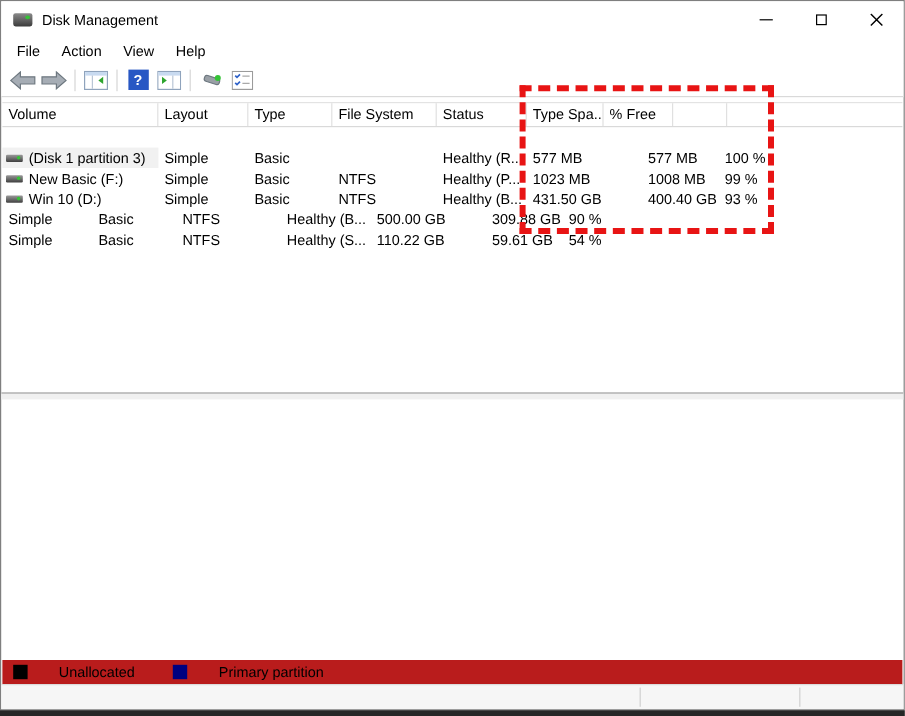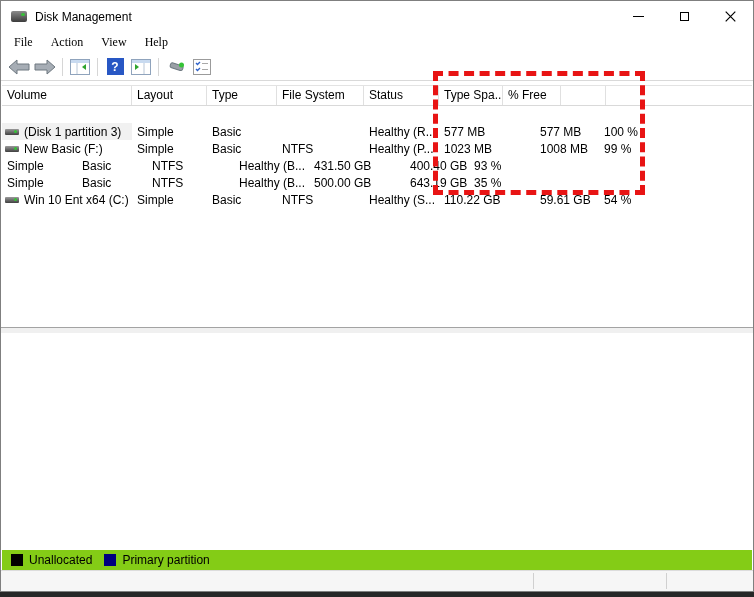--- a/index.html
+++ b/index.html
@@ -16,21 +16,21 @@
   
   .titlebar { position:absolute; left:0; top:0; right:0; height:31px; display:flex; align-items:center; background:#fff; }
   .title-drive { width:16px; height:11px; margin-left:10px; background:linear-gradient(#8b8b8b,#3c3c3c); border-radius:2px; position:relative; }
   .title-drive::after { content:""; position:absolute; right:2px; top:2px; width:4px; height:3px; background:#35c336; border-radius:50%; }
   .title-text { margin-left:8px; }
   .caption-buttons { margin-left:auto; display:flex; height:31px; }
   .cap-btn { width:46px; height:31px; display:flex; align-items:center; justify-content:center; cursor:default; }
   .glyph-min { width:11px; height:1px; background:#000; display:block; }
   .glyph-max { width:9px; height:9px; border:1px solid #000; display:block; }
   
-  .menubar { position:absolute; left:0; top:31px; right:0; height:21px; display:flex; align-items:center; padding-left:4px; background:#fff;font-family:Liberation Serif, serif; }
+  .menubar { position:absolute; left:0; top:31px; right:0; height:21px; display:flex; align-items:center; padding-left:4px; background:#fff; }
   .menu-item { padding:2px 9px; }
   
   .toolbar { position:absolute; left:0; top:52px; right:0; height:28px; display:flex; align-items:center; padding-left:5px; background:#fff; border-bottom:1px solid #d9d9d9; }
   .tbtn { width:26px; height:24px; display:flex; align-items:center; justify-content:center; }
   .tsep { width:1px; height:18px; background:#d6d6d6; margin:0 4px; }
   .help-box { width:17px; height:17px; background:#2857c4; color:#fff; font-weight:bold; font-size:12px; display:flex; align-items:center; justify-content:center; }
   .help-box::after { content:"?"; }
   
   .list-header { position:absolute; left:1px; right:1px; top:84px; height:21px; display:flex; border-top:1px solid #e3e3e3; border-bottom:1px solid #d9d9d9; background:#fff; }
   .hcell { border-right:1px solid #e0e0e0; padding-left:5px; line-height:19px; overflow:hidden; white-space:nowrap; }
@@ -43,21 +43,21 @@
   .vol-cell.selected { background:#f1f1f1; }
   .drive-icon { width:14px; height:6px; background:linear-gradient(#9a9a9a,#3f3f3f); border-radius:1px; position:relative; flex:0 0 auto; margin-right:5px; }
   .drive-icon::after { content:""; position:absolute; right:2px; top:1px; width:3px; height:3px; background:#35c336; border-radius:50%; }
   
   .highlight-box { position:absolute; left:432px; top:70px; width:212px; height:124px; border:5px dashed #e81414; z-index:40; pointer-events:none; }
   
   .splitter { position:absolute; left:0; right:0; top:326px; height:6px; background:#f0f0f0; border-top:1px solid #a3a3a3; }
   
   .graph-panel { position:absolute; left:1px; right:1px; top:332px; height:217px; background:#fff; }
   
-  .legend { position:absolute; left:1px; right:1px; top:549px; height:21px; background:#84cc16; border-bottom:1px solid #bdbdbd; display:flex; align-items:center; padding-left:9px; }
+  .legend { position:absolute; left:1px; right:1px; top:549px; height:21px; background:#b91c1c; border-bottom:1px solid #bdbdbd; display:flex; align-items:center; padding-left:9px;gap:20px; }
   .swatch { width:12px; height:12px; margin-right:6px; flex:0 0 auto; }
   .swatch-unallocated { background:#000000; }
   .swatch-primary { background:#000080; margin-left:12px; }
   .statusbar { position:absolute; left:0; right:0; bottom:0; height:21px; background:#f6f6f6; border-top:1px solid #dcdcdc; }
   .status-sep { position:absolute; top:2px; bottom:2px; width:1px; background:#d0d0d0; }
   .taskbar-strip { position:absolute; left:0; right:0; bottom:0; height:5px; background:#262626; }
   svg { display:block; }
 </style>
 </head>
 <body>
@@ -173,42 +173,42 @@
           </div>
         <div class="vcell c1">Simple</div>
         <div class="vcell c2">Basic</div>
         <div class="vcell c3">NTFS</div>
         <div class="vcell c4">Healthy (P...</div>
         <div class="vcell c5">1023 MB</div>
         <div class="vcell c6">1008 MB</div>
         <div class="vcell c7">99 %</div>
       </div>
       <div class="vrow">
+        <div class="vcell vol-cell c0">
+            <span class="drive-icon"></span>
+            <span>Win 10 (D:)</span>
+          </div>
         <div class="vcell c1">Simple</div>
         <div class="vcell c2">Basic</div>
         <div class="vcell c3">NTFS</div>
         <div class="vcell c4">Healthy (B...</div>
         <div class="vcell c5">431.50 GB</div>
         <div class="vcell c6">400.40 GB</div>
         <div class="vcell c7">93 %</div>
       </div>
       <div class="vrow">
         <div class="vcell c1">Simple</div>
         <div class="vcell c2">Basic</div>
         <div class="vcell c3">NTFS</div>
         <div class="vcell c4">Healthy (B...</div>
         <div class="vcell c5">500.00 GB</div>
-        <div class="vcell c6">643.19 GB</div>
-        <div class="vcell c7">35 %</div>
-      </div>
-      <div class="vrow">
-        <div class="vcell vol-cell c0">
-            <span class="drive-icon"></span>
-            <span>Win 10 Ent x64 (C:)</span>
-          </div>
+        <div class="vcell c6">309.88 GB</div>
+        <div class="vcell c7">90 %</div>
+      </div>
+      <div class="vrow">
         <div class="vcell c1">Simple</div>
         <div class="vcell c2">Basic</div>
         <div class="vcell c3">NTFS</div>
         <div class="vcell c4">Healthy (S...</div>
         <div class="vcell c5">110.22 GB</div>
         <div class="vcell c6">59.61 GB</div>
         <div class="vcell c7">54 %</div>
       </div>
     </div>
 

